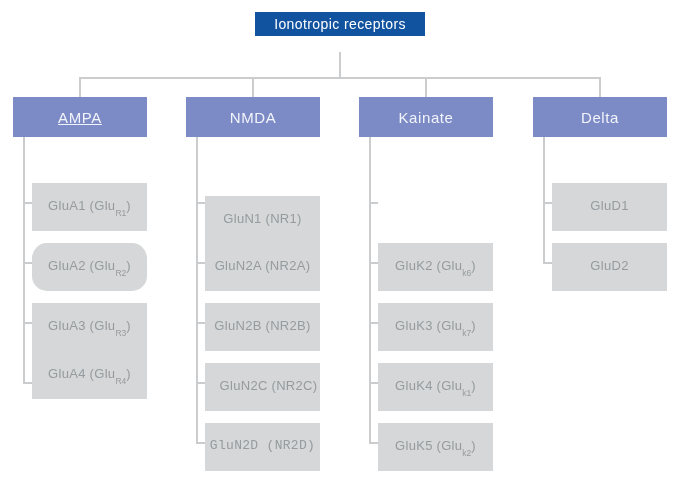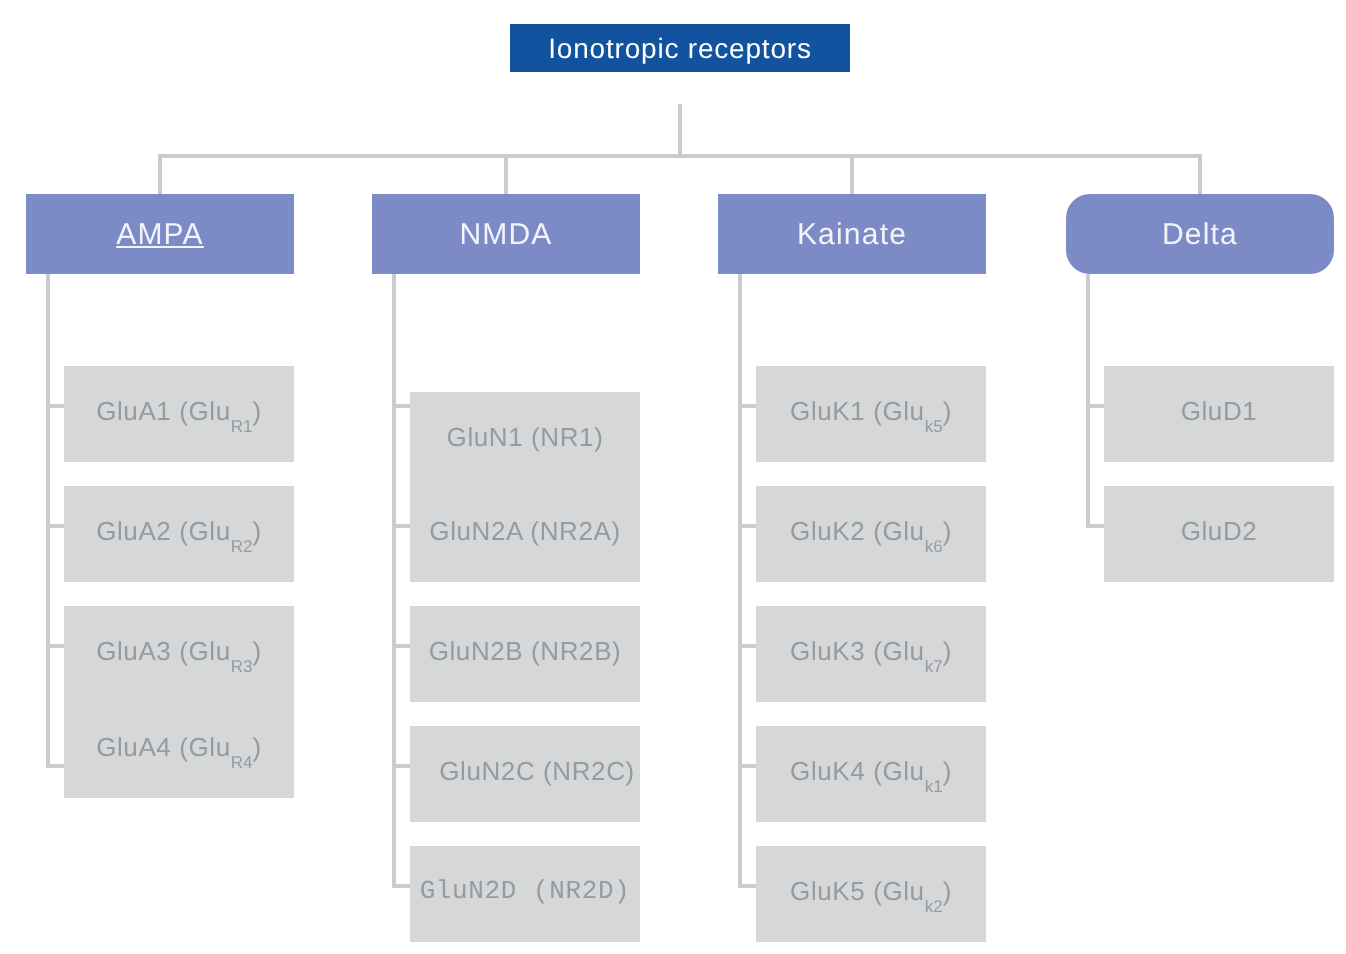--- a/index.html
+++ b/index.html
@@ -65,21 +65,21 @@
   </div>
   <div class="line vline" style="left:23px;top:137px;height:246px;"></div>
   <div class="line hline" style="left:23px;top:202px;width:9px;"></div>
   <div class="line hline" style="left:23px;top:262px;width:9px;"></div>
   <div class="line hline" style="left:23px;top:322px;width:9px;"></div>
   <div class="line hline" style="left:23px;top:382px;width:9px;"></div>
 
   <div class="node child" style="left:32px;top:183px;">
     <span><span>GluA1 (Glu</span><sub>R1</sub><span>)</span></span>
   </div>
-  <div class="node child" style="left:32px;top:243px;">
+  <div class="node child" style="left:32px;top:243px;border-radius:15px;">
     <span><span>GluA2 (Glu</span><sub>R2</sub><span>)</span></span>
   </div>
   <div class="node child" style="left:32px;top:303px;">
     <span><span>GluA3 (Glu</span><sub>R3</sub><span>)</span></span>
   </div>
   <div class="node child" style="left:32px;top:351px;">
     <span><span>GluA4 (Glu</span><sub>R4</sub><span>)</span></span>
   </div>
 
   <div class="node group" style="left:186px;">
@@ -111,37 +111,34 @@
   <div class="node group" style="left:359px;text-align:center;">
     <span>Kainate</span>
   </div>
   <div class="line vline" style="left:369px;top:137px;height:306px;"></div>
   <div class="line hline" style="left:369px;top:202px;width:9px;"></div>
   <div class="line hline" style="left:369px;top:262px;width:9px;"></div>
   <div class="line hline" style="left:369px;top:322px;width:9px;"></div>
   <div class="line hline" style="left:369px;top:382px;width:9px;"></div>
   <div class="line hline" style="left:369px;top:442px;width:9px;"></div>
 
-  <div class="node child" style="left:378px;top:183px;">
-    <span><span>GluK1 (Glu</span><sub>k5</sub><span>)</span></span>
-  </div>
   <div class="node child" style="left:378px;top:243px;">
     <span><span>GluK2 (Glu</span><sub>k6</sub><span>)</span></span>
   </div>
   <div class="node child" style="left:378px;top:303px;">
     <span><span>GluK3 (Glu</span><sub>k7</sub><span>)</span></span>
   </div>
   <div class="node child" style="left:378px;top:363px;">
     <span><span>GluK4 (Glu</span><sub>k1</sub><span>)</span></span>
   </div>
   <div class="node child" style="left:378px;top:423px;">
     <span><span>GluK5 (Glu</span><sub>k2</sub><span>)</span></span>
   </div>
 
-  <div class="node group" style="left:533px;border-radius:12px;">
+  <div class="node group" style="left:533px;">
     <span>Delta</span>
   </div>
   <div class="line vline" style="left:543px;top:137px;height:126px;"></div>
   <div class="line hline" style="left:543px;top:202px;width:9px;"></div>
   <div class="line hline" style="left:543px;top:262px;width:9px;"></div>
 
   <div class="node child" style="left:552px;top:183px;">
     <span><span>GluD1</span><sub></sub><span></span></span>
   </div>
   <div class="node child" style="left:552px;top:243px;">

